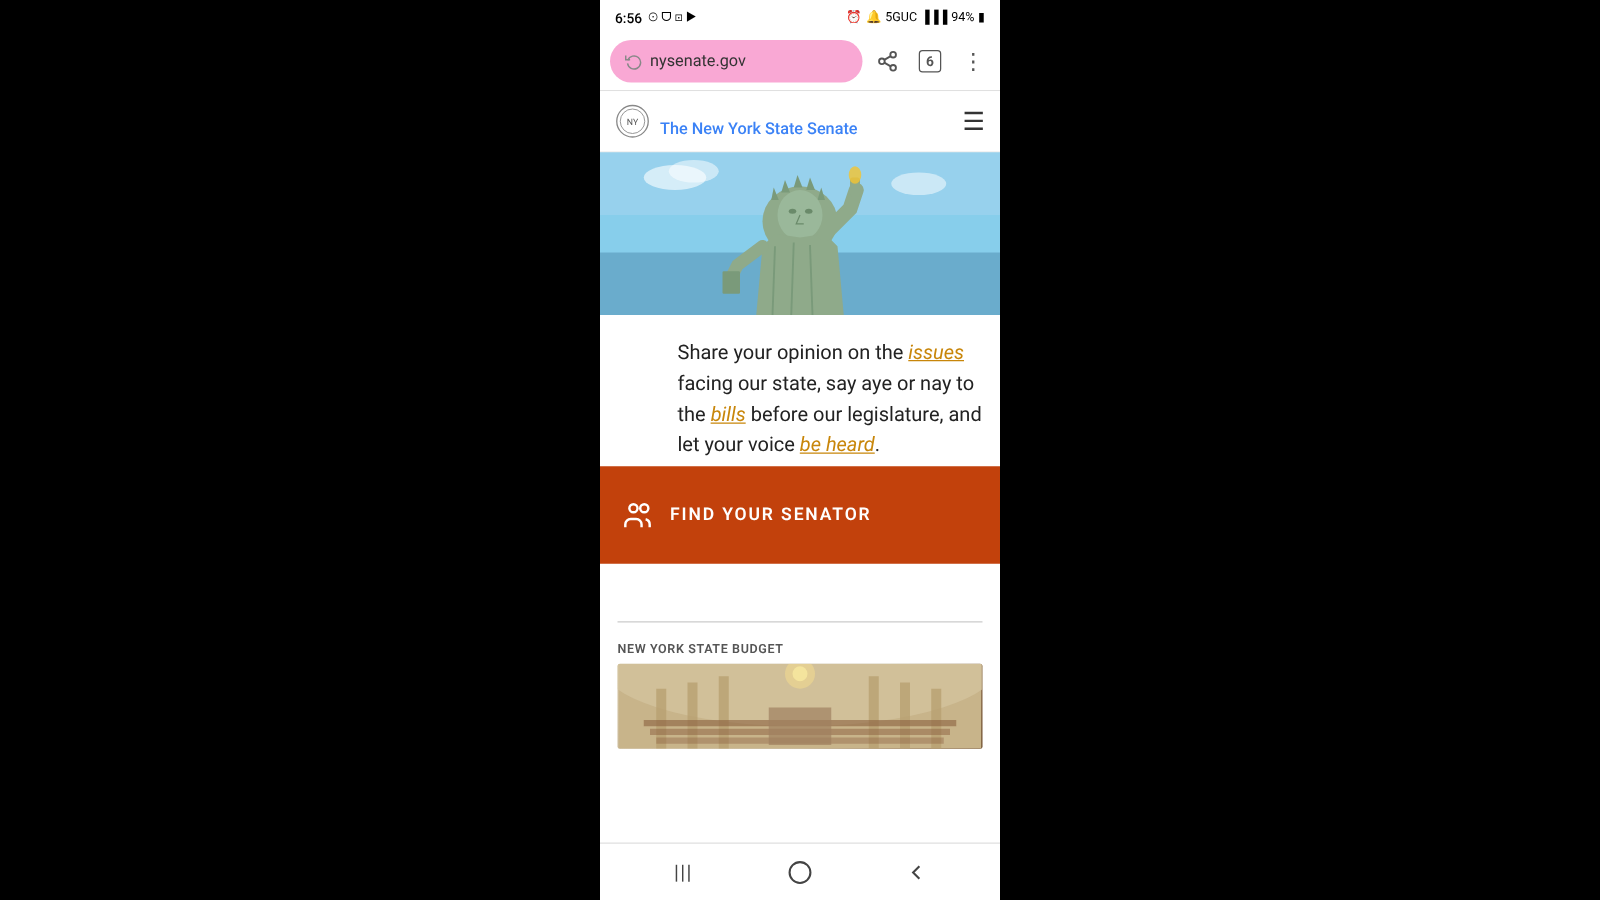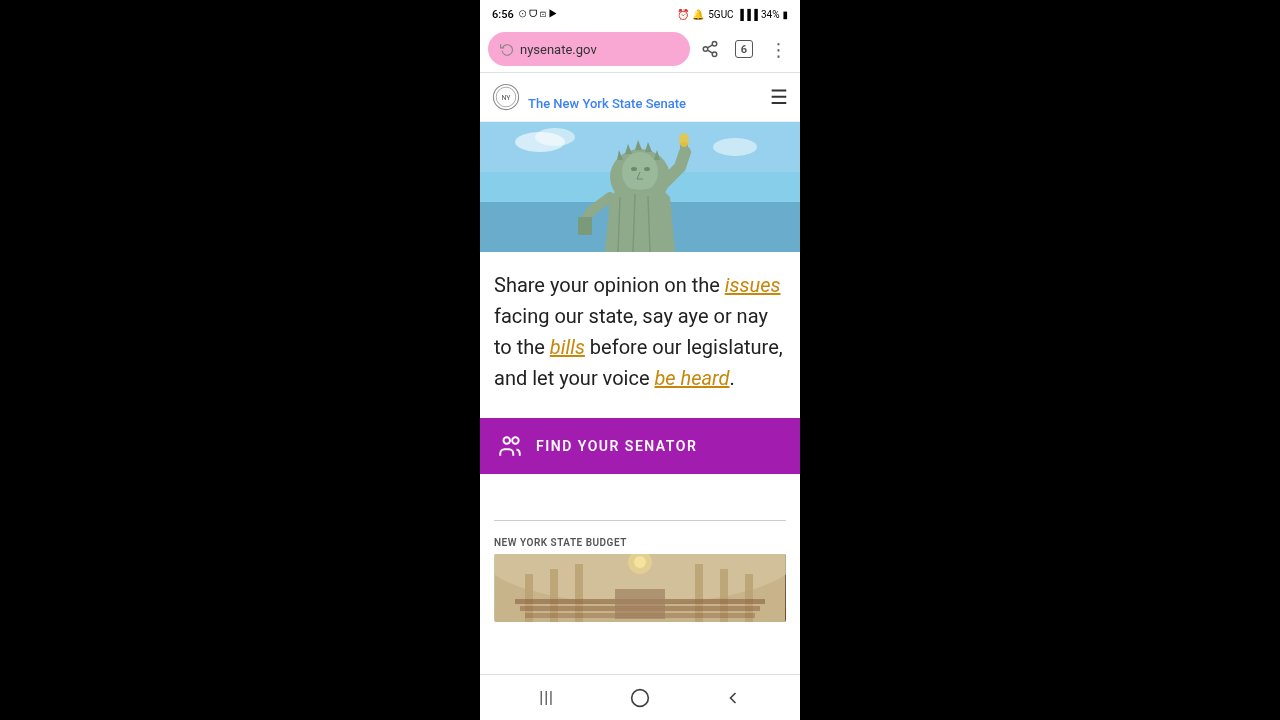--- a/index.html
+++ b/index.html
@@ -135,48 +135,49 @@
       position: relative;
       overflow: hidden;
     }
     
     .hero-svg {
       width: 100%;
       height: 100%;
     }
     
     .text-section {
-      padding: 18px 14px 24px;
+      padding: 18px 14px 4px;
       line-height: 1.55;
-      font-size: 20px;
+      font-size: 16px;
       color: #222;
+      margin-left: 48px;
     }
     .text-section a.issues-link {
       color: #c8860a;
       text-decoration: underline;
       font-style: italic;
     }
     .text-section a.bills-link {
       color: #c8860a;
       text-decoration: underline;
       font-style: italic;
     }
     .text-section a.heard-link {
       color: #c8860a;
       text-decoration: underline;
       font-style: italic;
     }
     
     .find-senator-btn {
-      background: #a21caf;
+      background: #c2410c;
       color: #fff;
       display: flex;
       align-items: center;
       gap: 12px;
-      padding: 14px 16px;
+      padding: 25px 16px;
       cursor: pointer;
       width: 100%;
       text-align: left;
     }
     .senator-icon {
       width: 28px;
       height: 28px;
       display: flex;
       align-items: center;
       justify-content: center;
@@ -266,21 +267,21 @@
     <div class="status-bar">
       <div class="status-left">
         <span>6:56</span>
         <span style="font-size:10px; margin-left:2px;">⊙ ᗜ ⊡ ▶</span>
       </div>
       <div class="status-right">
         <span>⏰</span>
         <span>🔔</span>
         <span>5GUC</span>
         <span>▐▐▐</span>
-        <span>34%</span>
+        <span>94%</span>
         <span>▮</span>
       </div>
     </div>
 
     <div class="browser-chrome">
       <div class="address-bar-row">
         <div class="address-bar">
           <svg width="14" height="14" viewBox="0 0 24 24" fill="none" stroke="#888" stroke-width="2">
             <polyline points="1 4 1 10 7 10"></polyline>
             <path d="M3.51 15a9 9 0 1 0 .49-4.5"></path>

